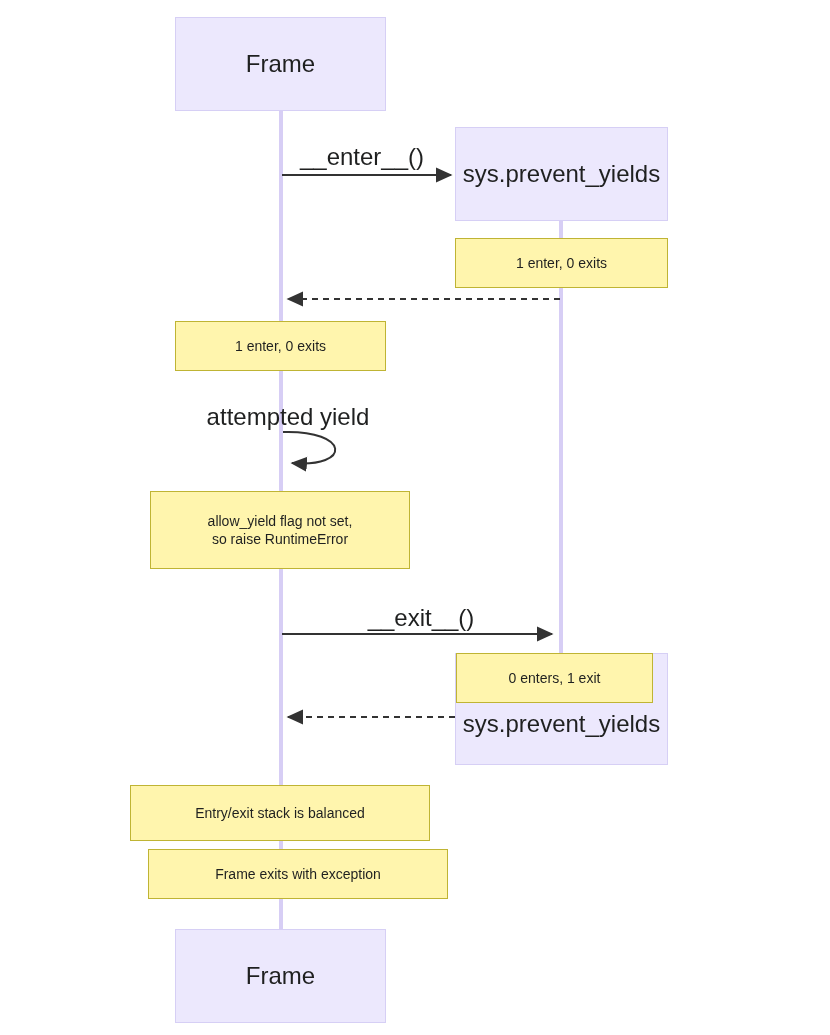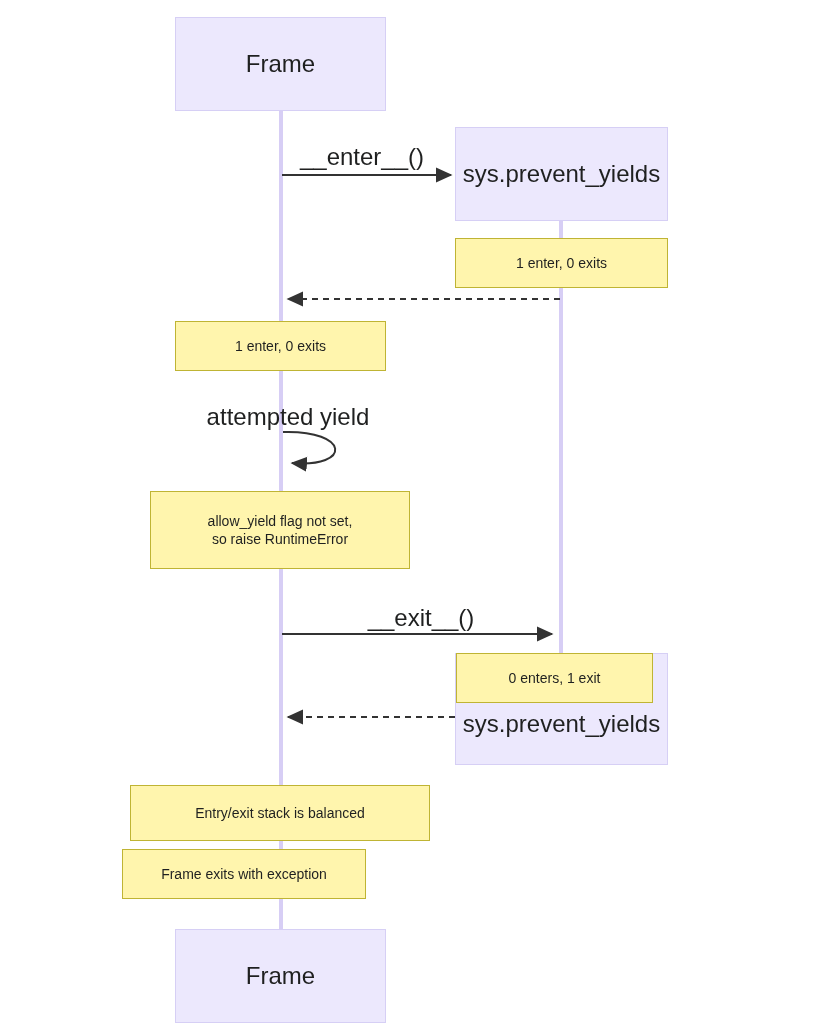--- a/index.html
+++ b/index.html
@@ -148,17 +148,17 @@
   </div>
 
   <div class="note-box" style="left:440px; top:653px; width:197px; height:50px;margin-left:16px;">
     <span>0 enters, 1 exit</span>
   </div>
 
   <div class="note-box" style="left:130px; top:785px; width:300px; height:56px;">
     <span>Entry/exit stack is balanced</span>
   </div>
 
-  <div class="note-box" style="left:122px; top:849px; width:244px; height:50px;">
+  <div class="note-box" style="left:148px; top:849px; width:300px; height:50px;">
     <span>Frame exits with exception</span>
   </div>
 
 </div>
 
 </body></html>

